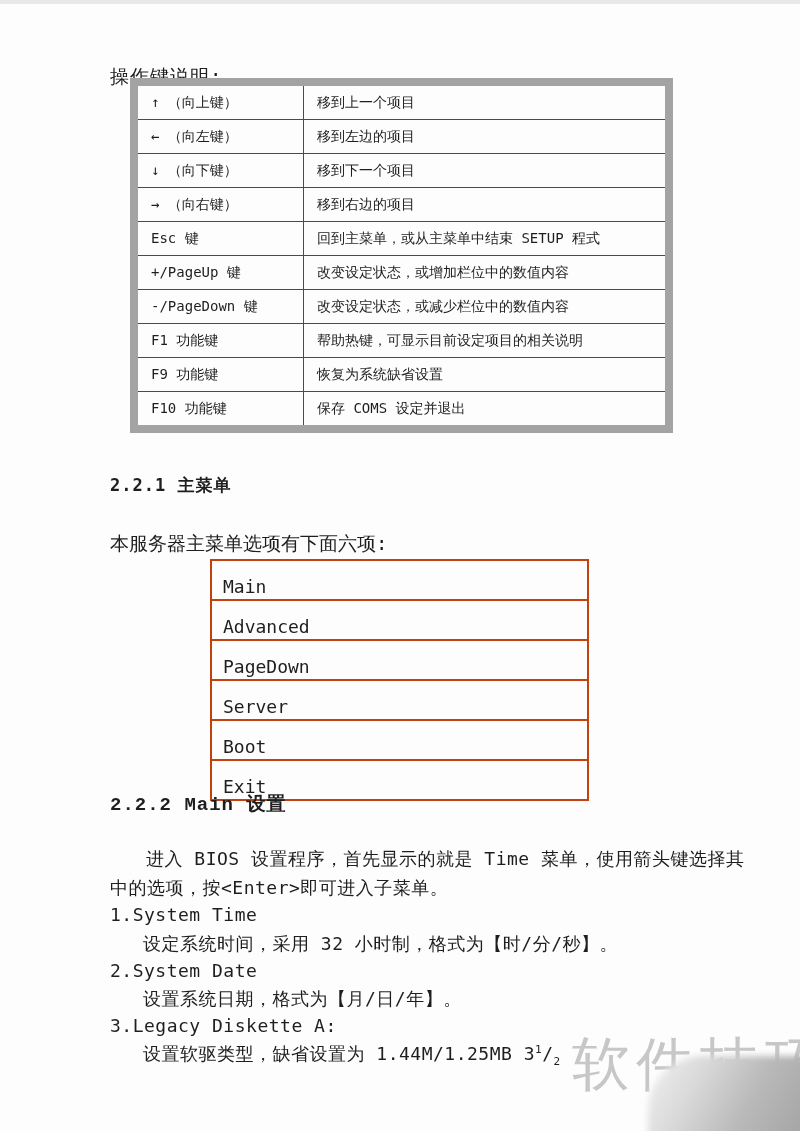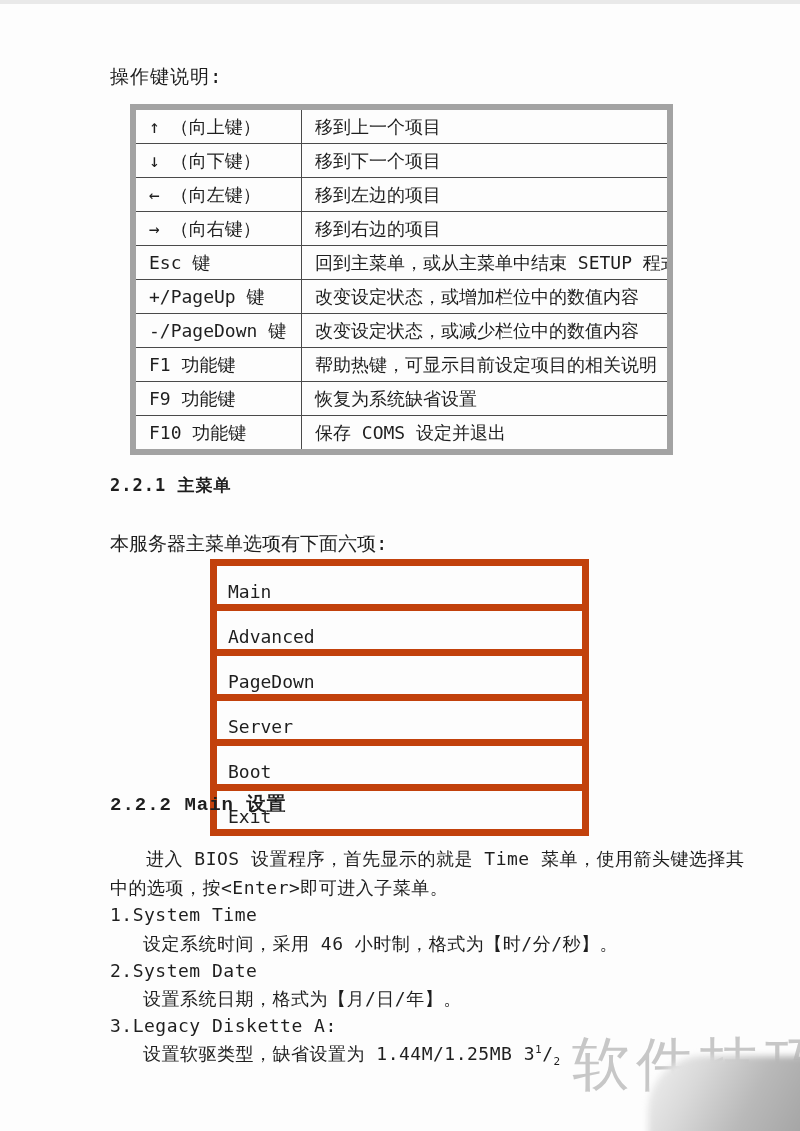--- a/index.html
+++ b/index.html
@@ -10,24 +10,24 @@
     background:#fdfdfd;
     overflow:hidden;
     font-family:"DejaVu Sans Mono","DejaVu Serif","Liberation Serif",serif;
     color:#1e1e1e;
   }
   .abs{position:absolute;}
   .intro-label{left:110px;top:60px;font-size:19px;letter-spacing:1px;}
 
   
   table.keys{
-    position:absolute;left:130px;top:100px;
+    position:absolute;left:130px;top:74px;
     width:543px;border-collapse:collapse;table-layout:fixed;
-    border:6px solid #a3a3a3;
-    font-size:18px;
+    border:8px solid #a3a3a3;
+    font-size:14px;
   }
   table.keys td{
     border:1px solid #4a4a4a;
     height:33px;
     padding:0 0 0 13px;
     vertical-align:middle;
     white-space:nowrap;
     overflow:hidden;
   }
   table.keys td.c1{width:152px;}
@@ -36,21 +36,21 @@
   .lead{left:110px;top:527px;font-size:19px;}
 
   
   table.menu{
     position:absolute;left:210px;top:555px;
     width:379px;border-collapse:collapse;table-layout:fixed;
     border:2px solid #3c3c3c;
     font-size:18px;
   }
   table.menu td{
-    border:7px solid #c2410c;
+    border:2px solid #c2410c;
     height:26px;
     padding:12px 0 0 11px;
     vertical-align:middle;
   }
 
   .h-222{left:110px;top:787px;font-size:19px;font-weight:bold;letter-spacing:1px;font-family:Liberation Mono, monospace;}
 
   .para{font-size:18px;letter-spacing:0.5px;white-space:nowrap;}
   .p-l1{left:146px;top:843px;}
   .p-l2{left:110px;top:872px;}
@@ -89,26 +89,26 @@
 
   <div class="abs intro-label">操作键说明:</div>
 
   <table class="keys">
     <tbody>
         <tr>
       <td class="c1">↑ （向上键）</td>
       <td>移到上一个项目</td>
     </tr>
     <tr>
+      <td class="c1">← （向左键）</td>
+      <td>移到左边的项目</td>
+    </tr>
+    <tr>
       <td class="c1">↓ （向下键）</td>
       <td>移到下一个项目</td>
-    </tr>
-    <tr>
-      <td class="c1">← （向左键）</td>
-      <td>移到左边的项目</td>
     </tr>
     <tr>
       <td class="c1">→ （向右键）</td>
       <td>移到右边的项目</td>
     </tr>
     <tr>
       <td class="c1">Esc 键</td>
       <td>回到主菜单，或从主菜单中结束 SETUP 程式</td>
     </tr>
     <tr>
@@ -159,21 +159,21 @@
         </tr>
   </tbody>
     </table>
 
   <div class="abs h-222">2.2.2 Main 设置</div>
 
   <div class="abs para p-l1">进入 BIOS 设置程序，首先显示的就是 Time 菜单，使用箭头键选择其</div>
   <div class="abs para p-l2">中的选项，按&lt;Enter&gt;即可进入子菜单。</div>
 
   <div class="abs para it-1t">1.System Time</div>
-  <div class="abs para it-1d">设定系统时间，采用 46 小时制，格式为【时/分/秒】。</div>
+  <div class="abs para it-1d">设定系统时间，采用 32 小时制，格式为【时/分/秒】。</div>
 
   <div class="abs para it-2t">2.System Date</div>
   <div class="abs para it-2d">设置系统日期，格式为【月/日/年】。</div>
 
   <div class="abs para it-3t">3.Legacy Diskette A:</div>
   <div class="abs para it-3d">
     <span>设置软驱类型，缺省设置为 1.44M/1.25MB 3</span><sup class="frac">1</sup><span>/</span><sub class="frac">2</sub>
   </div>
 
   <div class="abs watermark">软件技巧</div>

